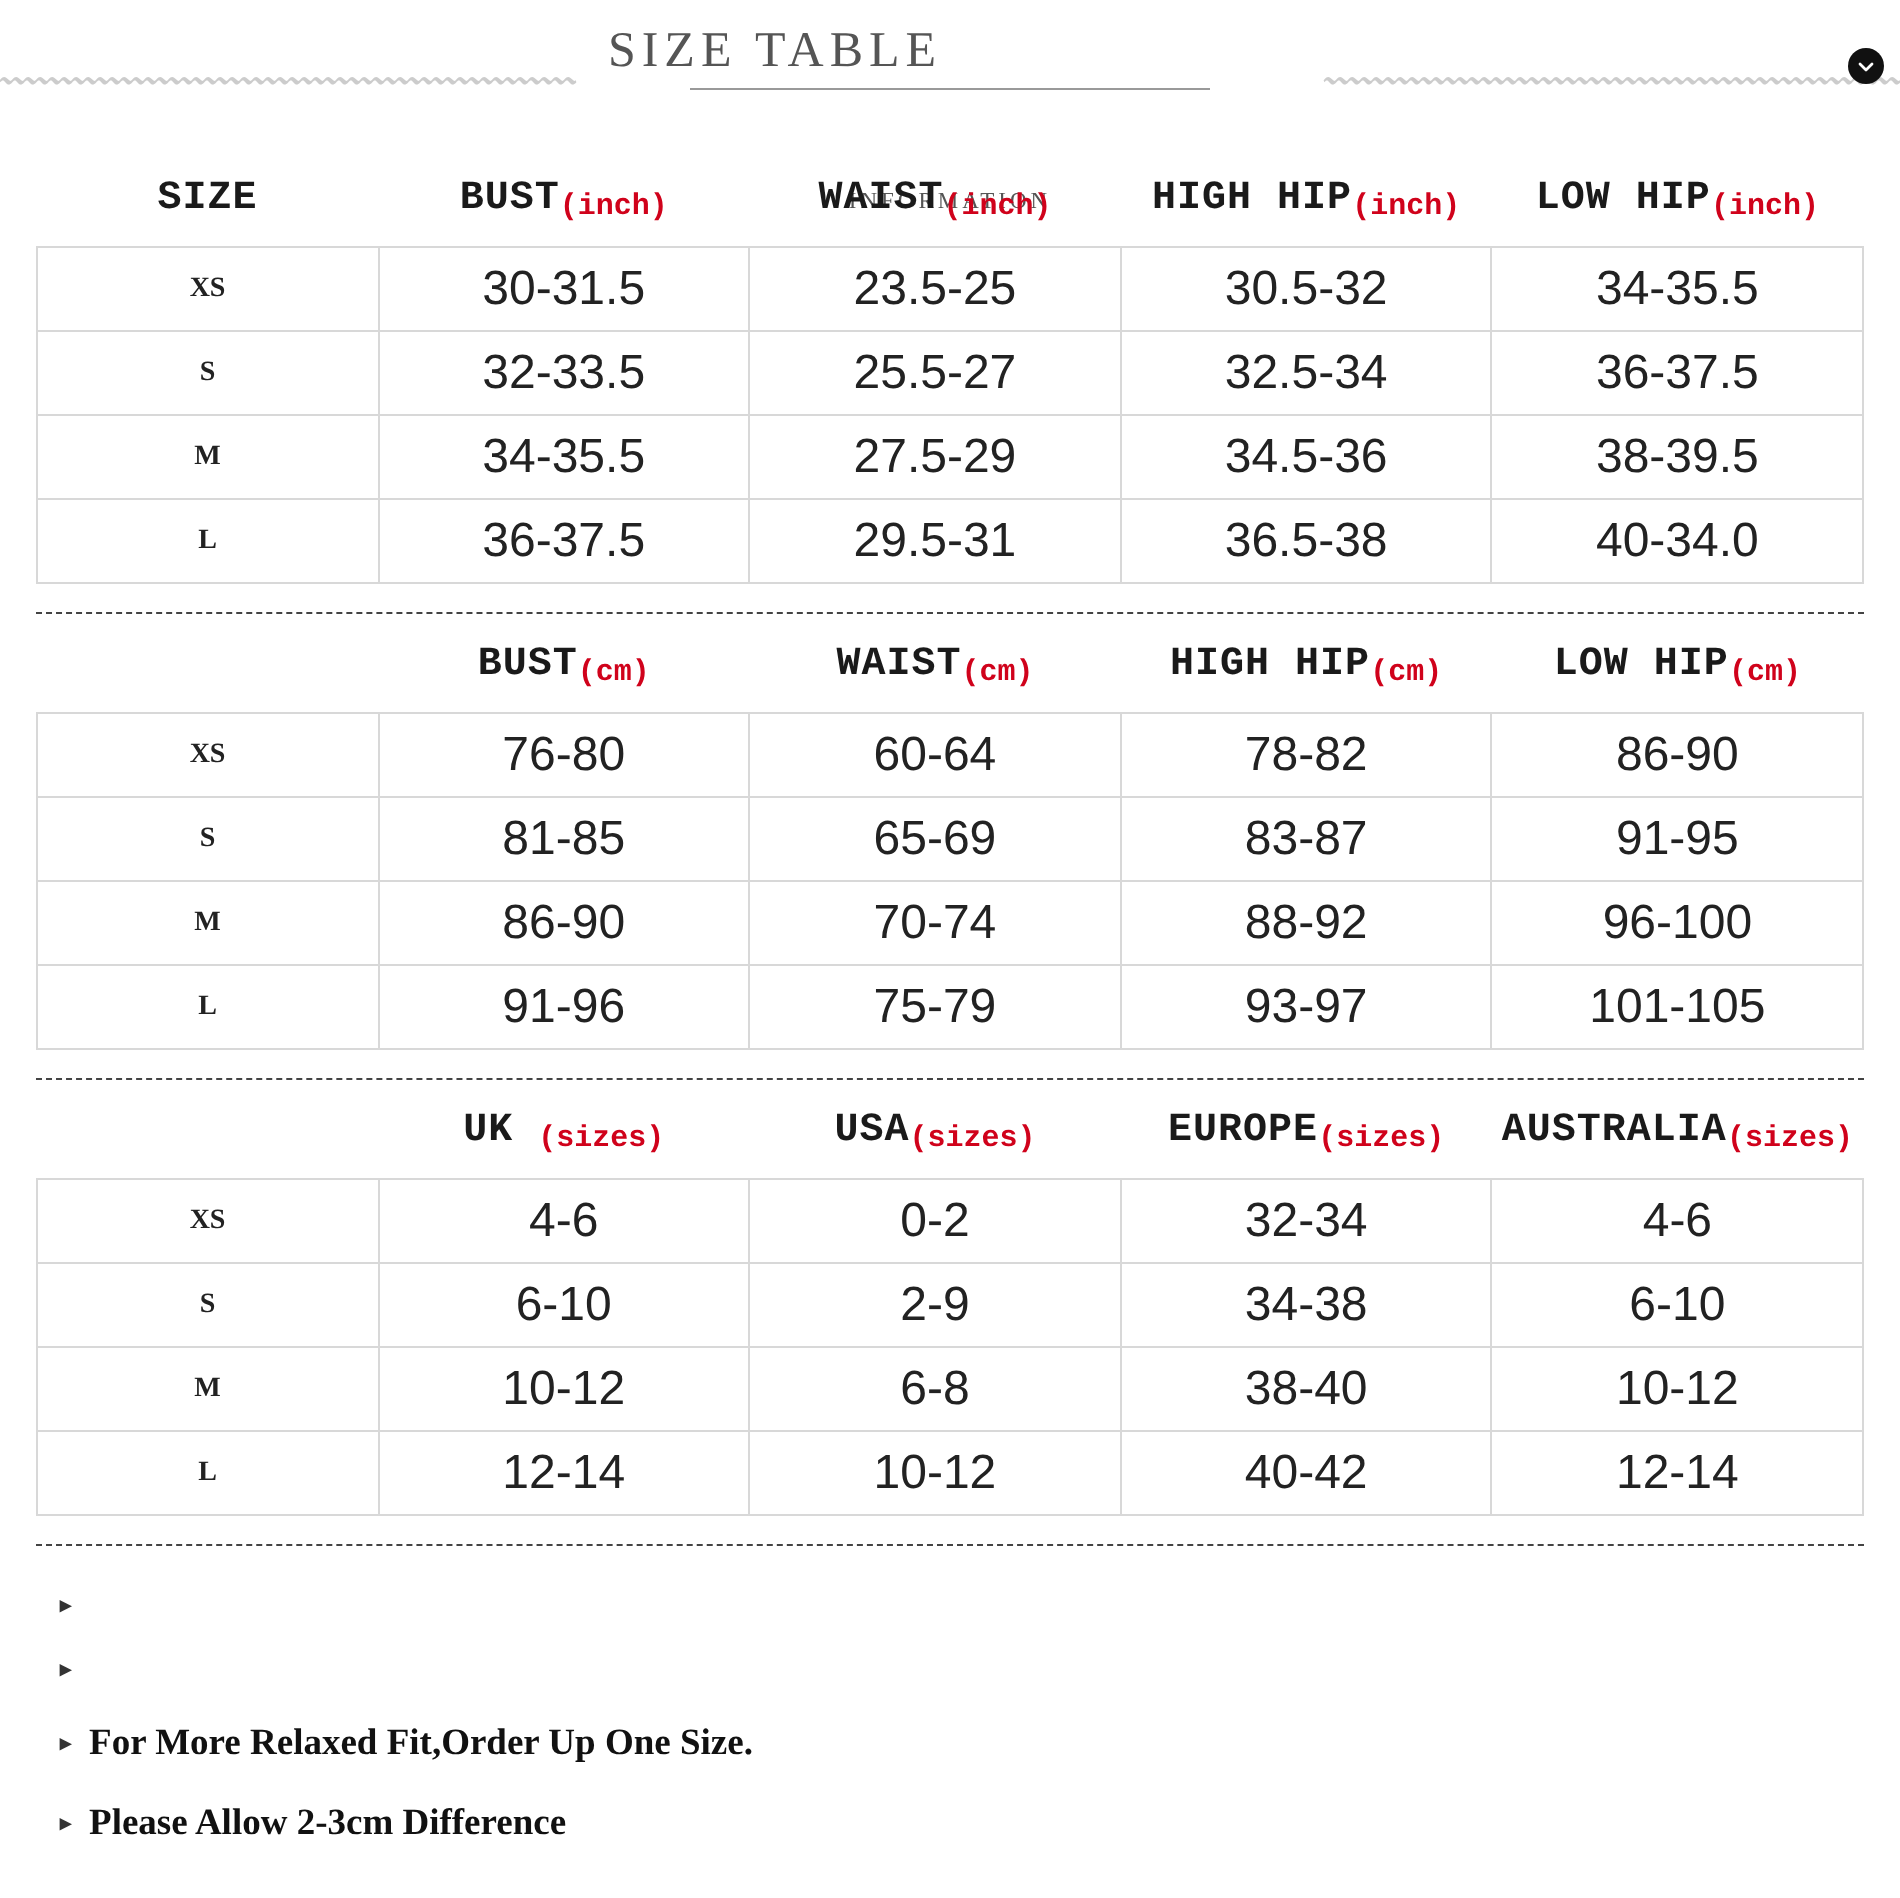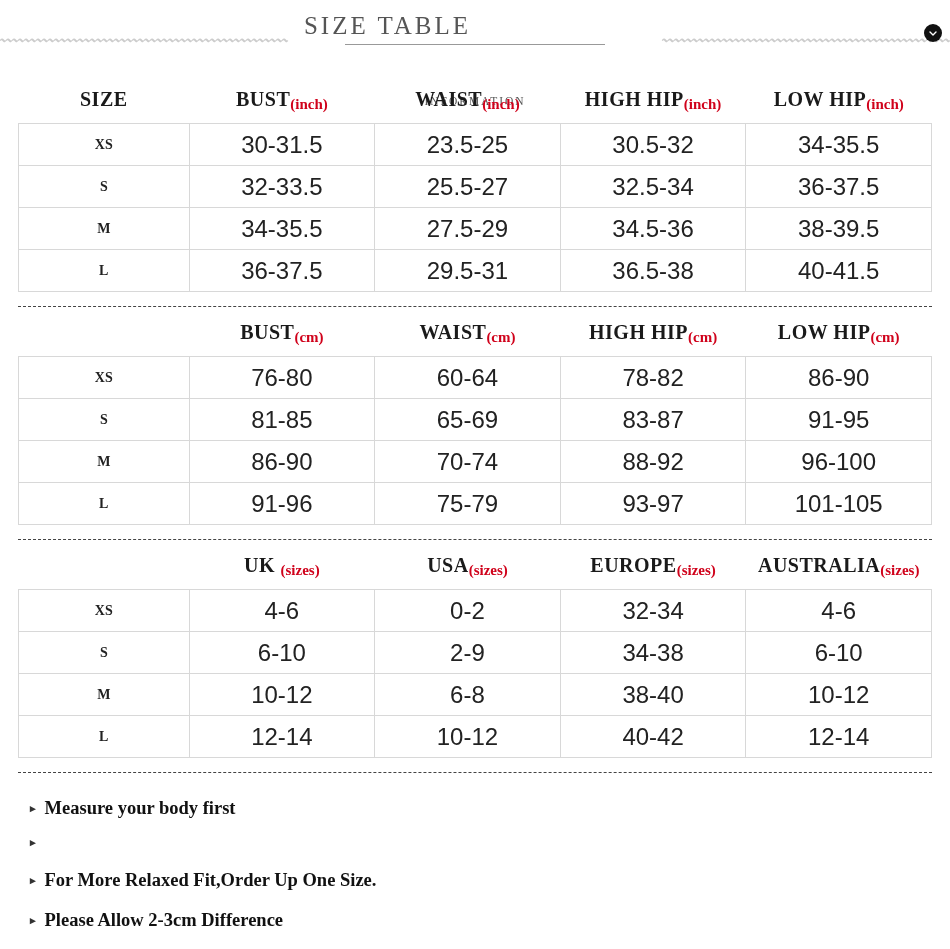--- a/index.html
+++ b/index.html
@@ -92,21 +92,21 @@
   }
   th, td {
     text-align: center;
     vertical-align: middle;
   }
   .col-size   { width: 170px; }
   .col-data   { width: 185px; }
 
   thead th {
     font-size: 20px;
-    font-family: Liberation Serif, serif;
+    font-family: Liberation Mono, monospace;
     font-weight: bold;
     padding: 14px 0 12px 0;
     letter-spacing: 0.5px;
     border: none;
   }
   thead th .unit {
     font-size: 15px;
     color: #d0021b;
     font-weight: bold;
     letter-spacing: 0;
@@ -210,21 +210,21 @@
         <td>34-35.5</td>
         <td>27.5-29</td>
         <td>34.5-36</td>
         <td>38-39.5</td>
       </tr>
       <tr>
         <td class="size-cell">L</td>
         <td>36-37.5</td>
         <td>29.5-31</td>
         <td>36.5-38</td>
-        <td>40-41.5</td>
+        <td>40-34.0</td>
       </tr>
     </tbody>
   </table>
 </div>
 
 <div class="dashed-sep"></div>
 
 <div class="sheet">
   <table>
     <colgroup>
@@ -327,21 +327,20 @@
       </tr>
     </tbody>
   </table>
 </div>
 
 <div class="dashed-sep"></div>
 
 <div class="notes">
   <div class="note">
     <span class="tri">▸</span>
-    <span>Measure your body first</span>
   </div>
   <div class="note">
     <span class="tri">▸</span>
   </div>
   <div class="note">
     <span class="tri">▸</span>
     <span>For More Relaxed Fit,Order Up One Size.</span>
   </div>
   <div class="note">
     <span class="tri">▸</span>

